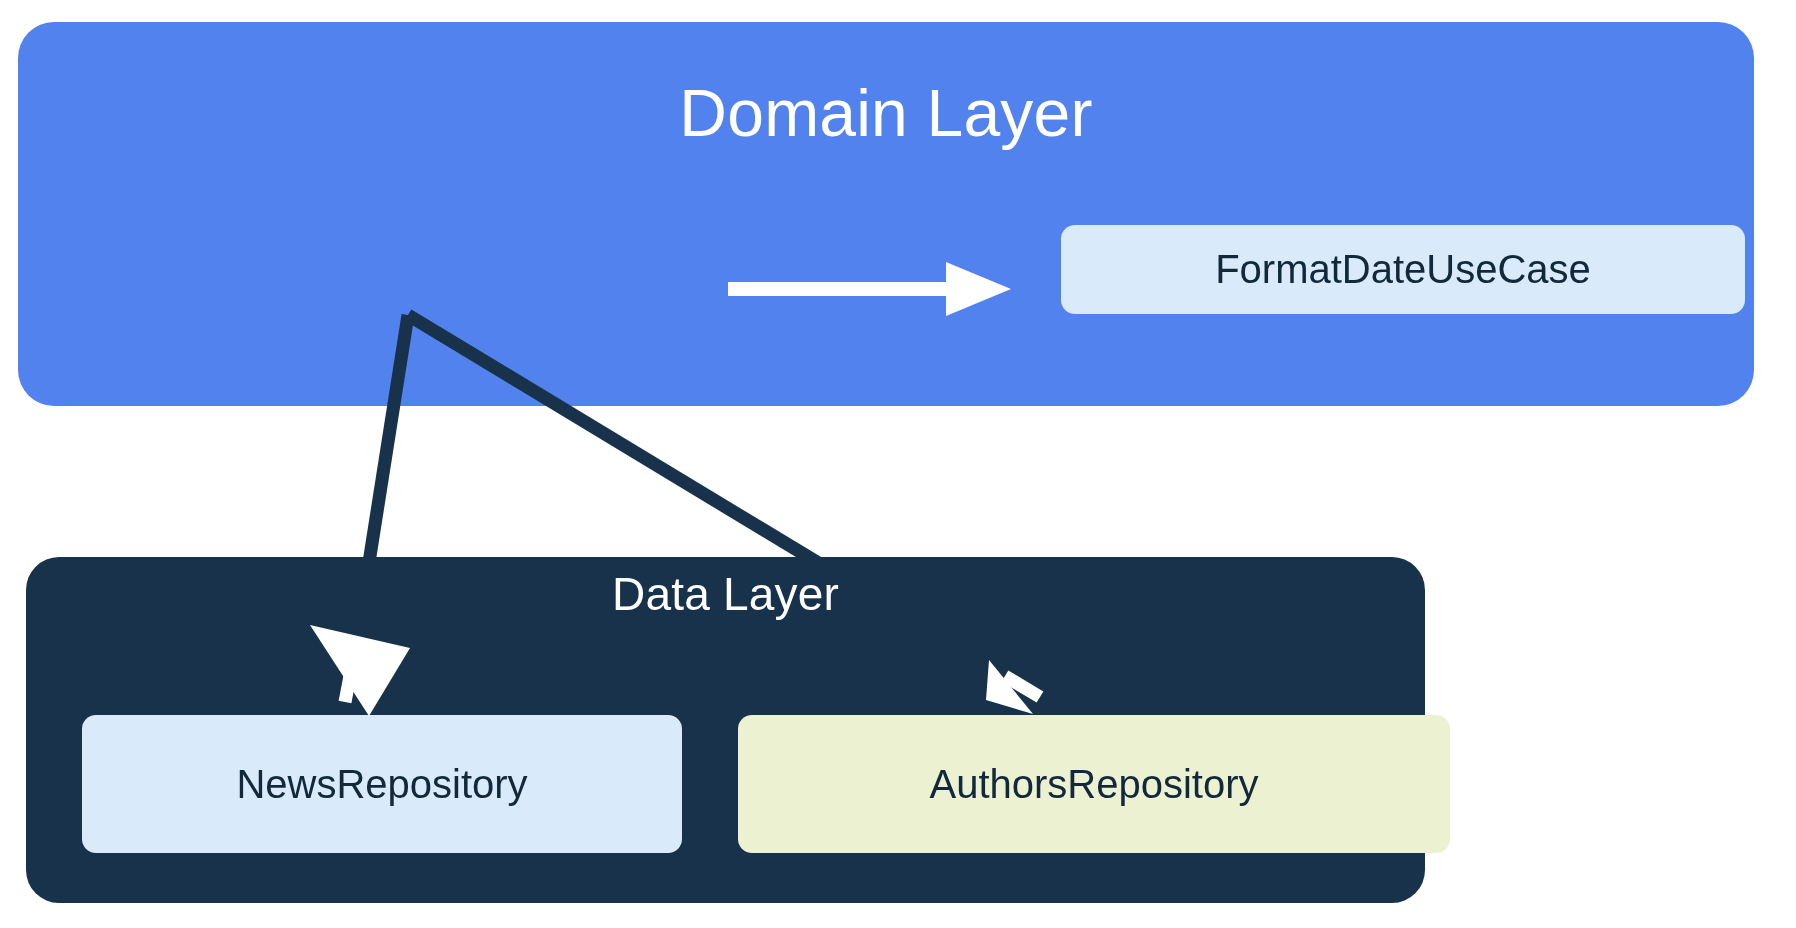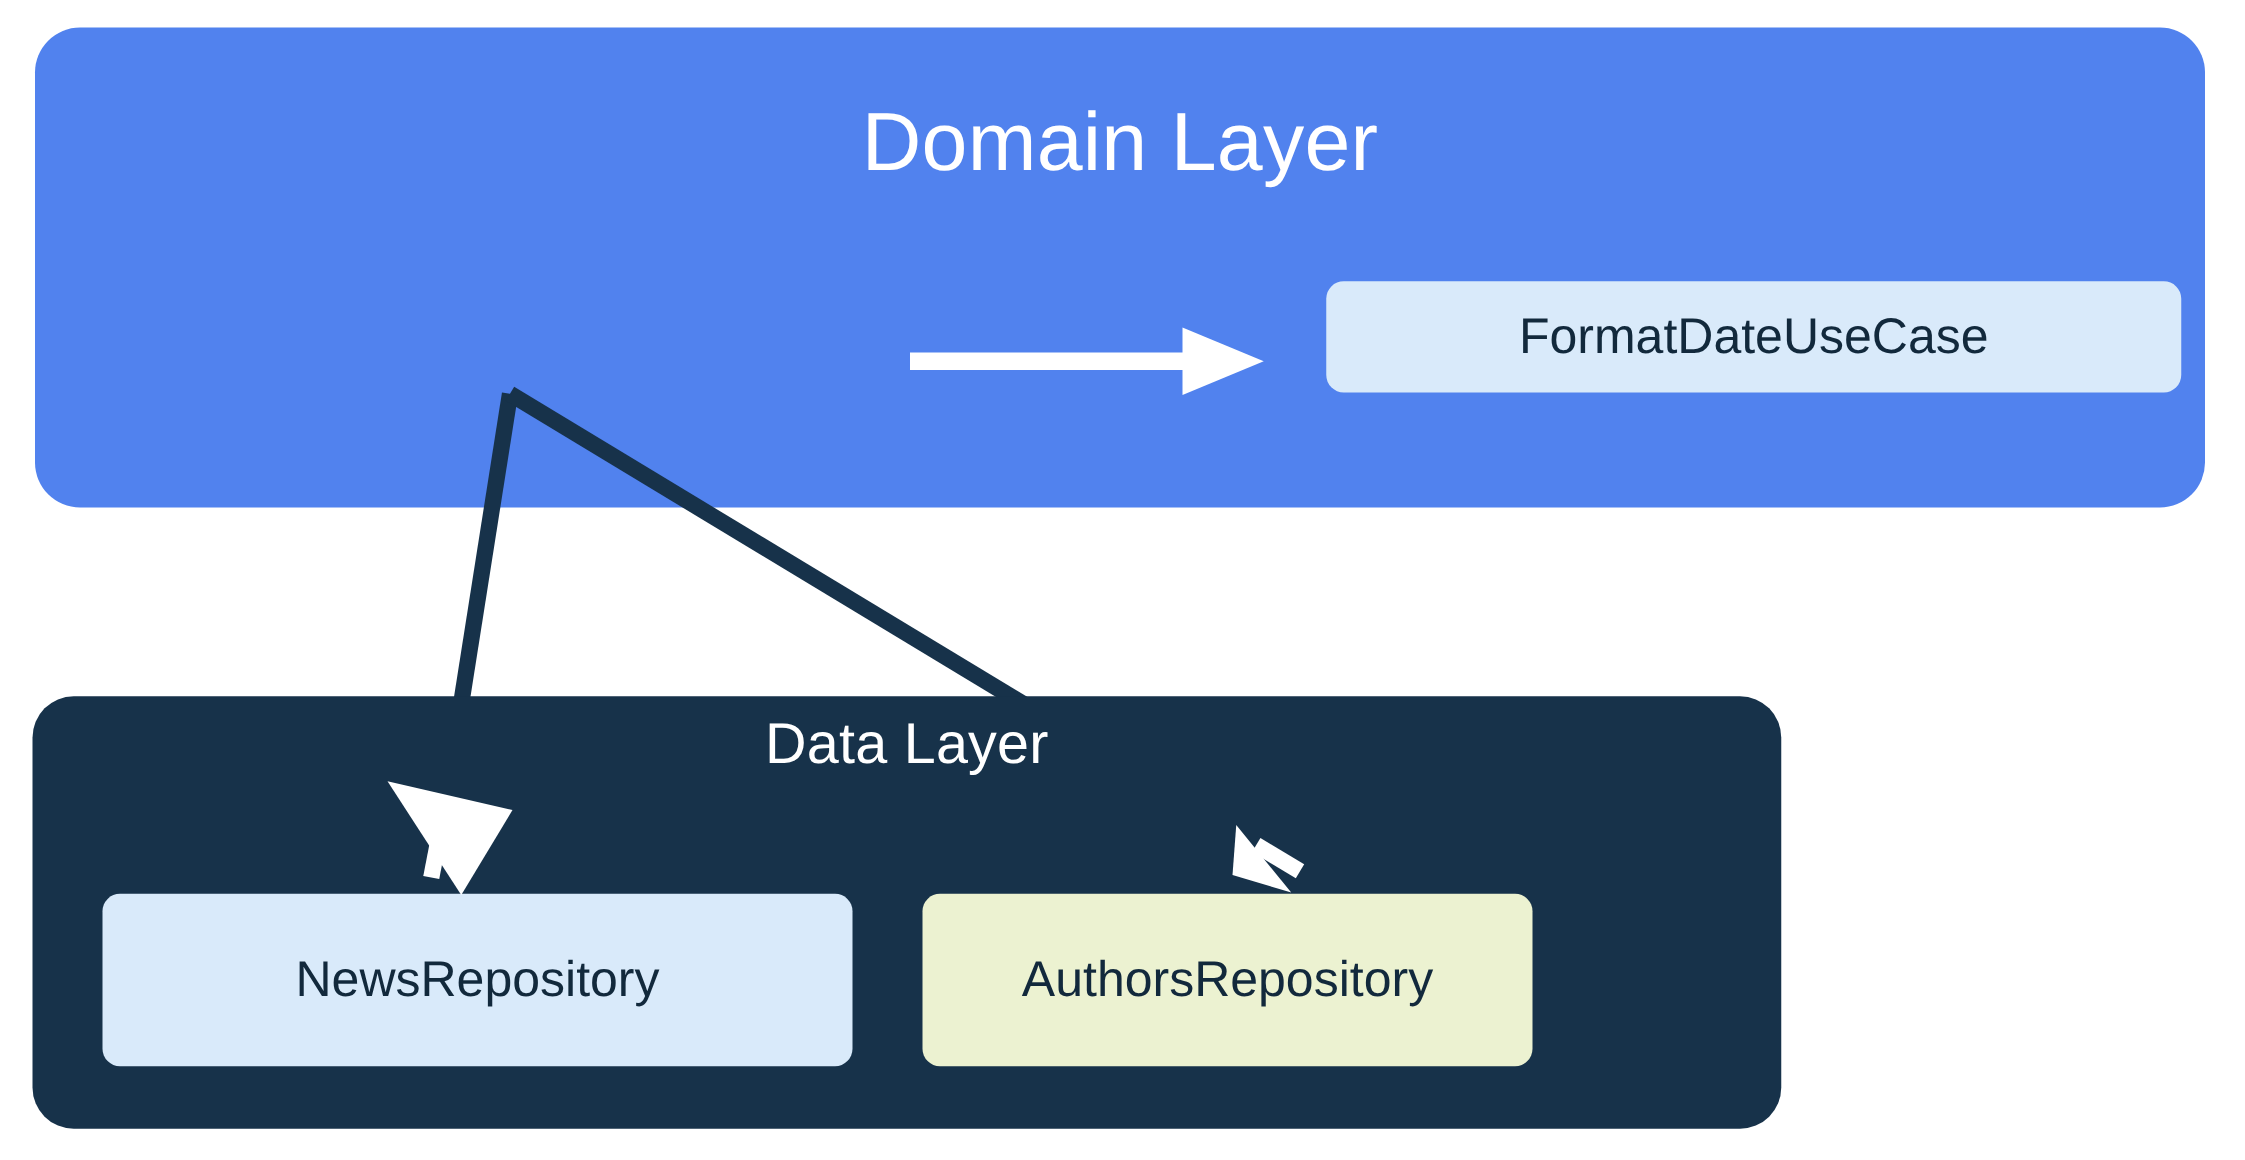--- a/index.html
+++ b/index.html
@@ -21,21 +21,21 @@
     overflow: hidden;
   }
 
   
   .layer {
     position: absolute;
     box-sizing: border-box;
   }
 
   #domain-layer {
-    left: 28px;
+    left: 18px;
     top: 22px;
     width: 1736px;
     height: 384px;
     background: #5182ee;
     border-radius: 36px;
   }
 
   #data-layer {
     left: 26px;
     top: 557px;
@@ -105,21 +105,21 @@
   #node-news-repository {
     left: 56px;   
     top: 158px;   
     width: 600px;
     height: 138px;
   }
 
   #node-authors-repository {
     left: 712px;  
     top: 158px;   
-    width: 488px;
+    width: 712px;
     height: 138px;
   }
 
   
   .connector-svg {
     position: absolute;
     left: 0;
     top: 0;
     width: 1796px;
     height: 928px;

